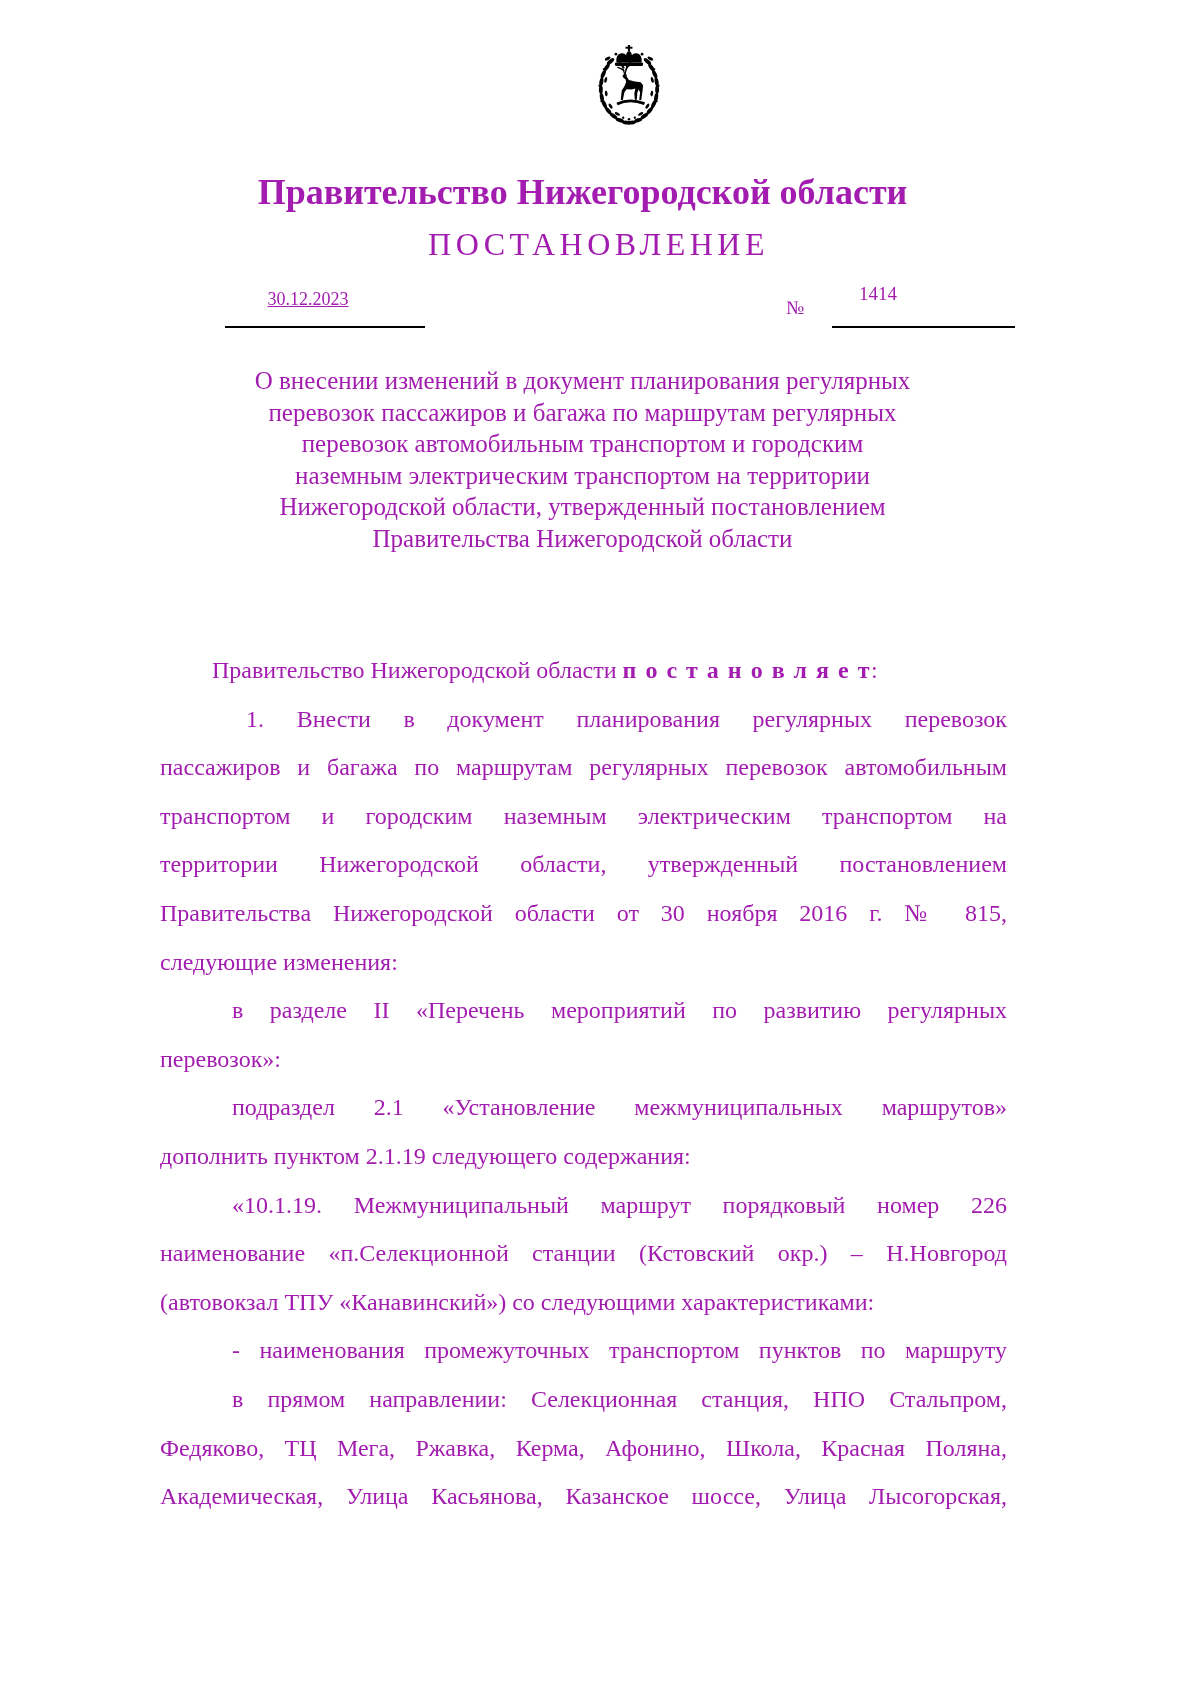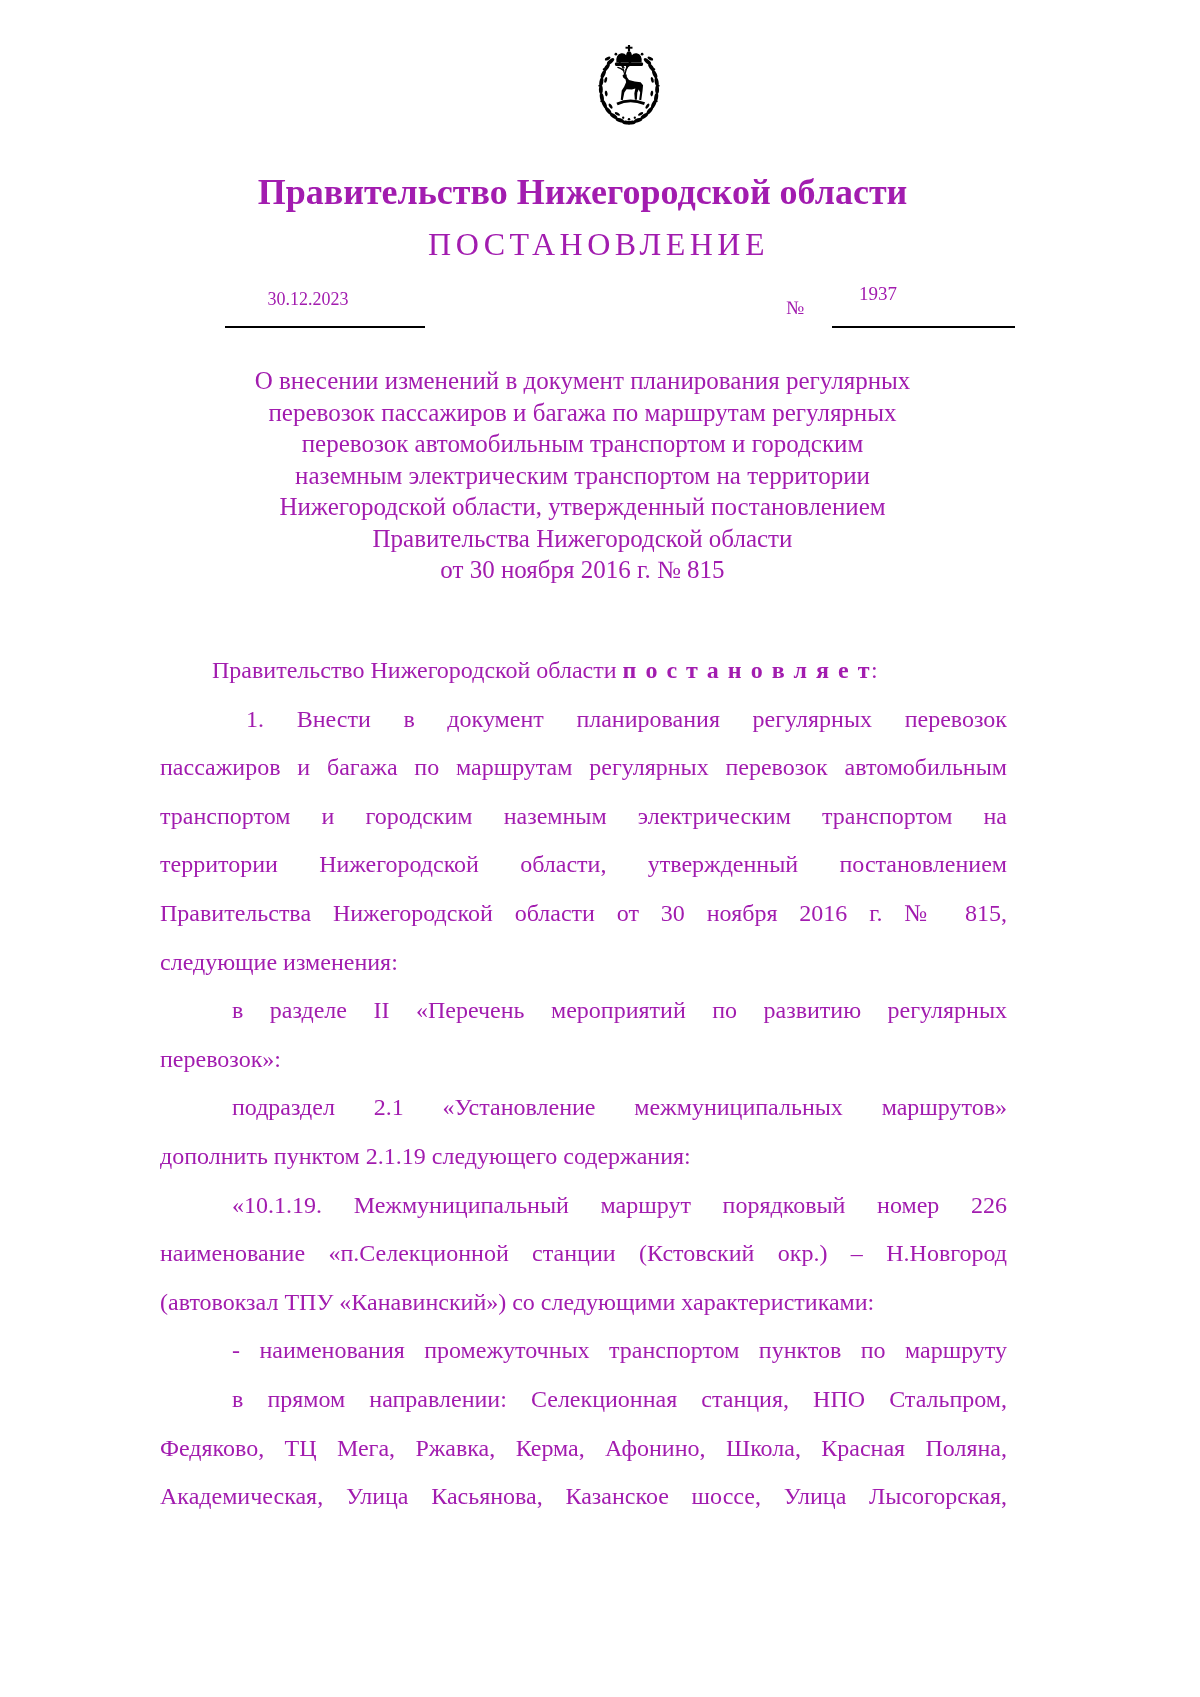--- a/index.html
+++ b/index.html
@@ -26,21 +26,21 @@
   }
   .doc-type {
     position: absolute; left: 176px; top: 224px; width: 845px;
     text-align: center; font-size: 32px; font-weight: normal;
     letter-spacing: 4.5px; line-height: 40px; white-space: nowrap;
   }
 
   
   .date-value {
     position: absolute; left: 225px; top: 288px; width: 166px;
-    text-align: center; font-size: 18px; line-height: 22px;
+    text-align: center; font-size: 18px; line-height: 22px; text-decoration: underline;
   }
   .date-underline {
     position: absolute; left: 225px; top: 326px; width: 200px; height: 2px;
     background: #000;
   }
   .number-sign {
     position: absolute; left: 786px; top: 297px;
     font-size: 19px; line-height: 22px;
   }
   .number-value {
@@ -149,31 +149,30 @@
       </g>
     </svg>
   </div>
 
   <div class="org-name">Правительство Нижегородской области</div>
   <div class="doc-type">ПОСТАНОВЛЕНИЕ</div>
 
   <div class="date-value">30.12.2023</div>
   <div class="date-underline"></div>
   <div class="number-sign">№</div>
-  <div class="number-value">1937</div>
+  <div class="number-value">1414</div>
   <div class="number-underline"></div>
 
   <div class="subject">
     <div>О внесении изменений в документ планирования регулярных</div>
     <div>перевозок пассажиров и багажа по маршрутам регулярных</div>
     <div>перевозок автомобильным транспортом и городским</div>
     <div>наземным электрическим транспортом на территории</div>
     <div>Нижегородской области, утвержденный постановлением</div>
     <div>Правительства Нижегородской области</div>
-    <div>от 30 ноября 2016 г. № 815</div>
   </div>
 
   <div class="body-text">
     <div class="line intro">
       <span>Правительство Нижегородской области </span><span class="emphasis">п о с т а н о в л я е т</span><span>:</span>
     </div>
     <div class="line ind-num">1. Внести в документ планирования регулярных перевозок</div>
     <div class="line">пассажиров и багажа по маршрутам регулярных перевозок автомобильным</div>
     <div class="line">транспортом и городским наземным электрическим транспортом на</div>
     <div class="line">территории Нижегородской области, утвержденный постановлением</div>

